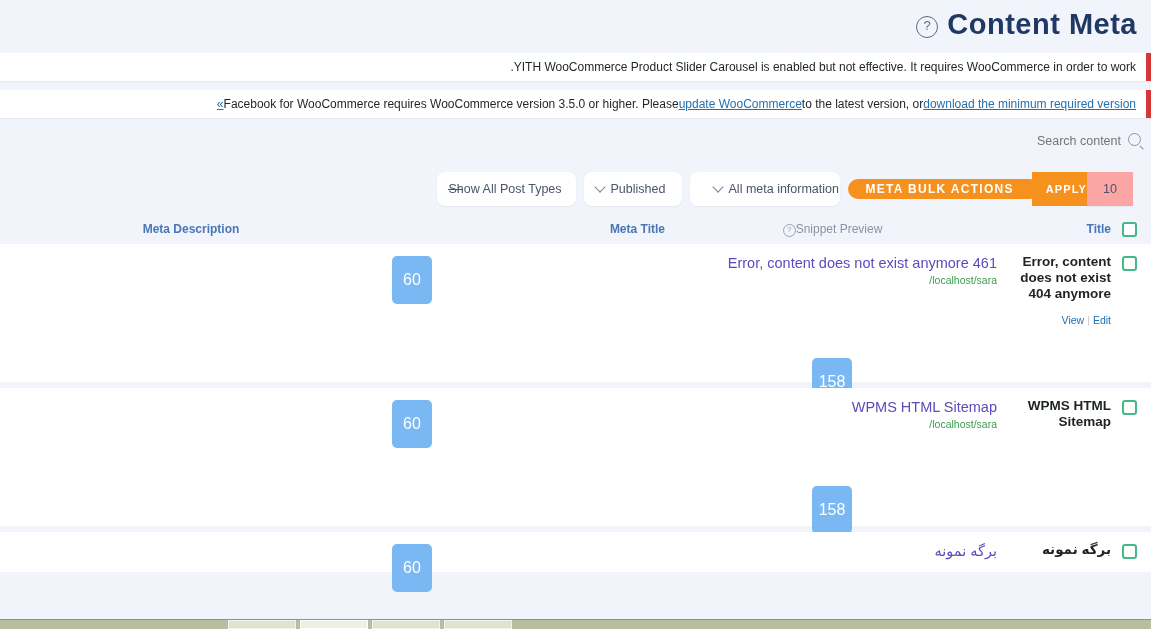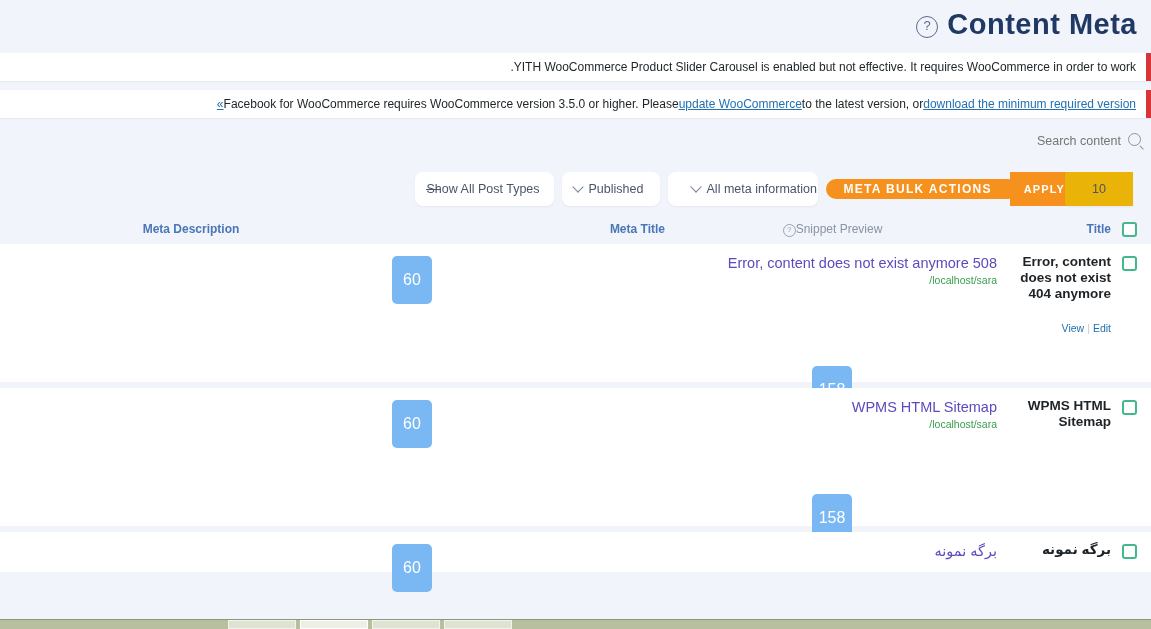--- a/index.html
+++ b/index.html
@@ -90,21 +90,21 @@
     display:flex;align-items:center;
   }
   .btn-apply{
     background:#f7911e;color:#fff;height:34px;
     border:none;border-radius:0;
     font-size:11px;font-weight:bold;letter-spacing:1.1px;
     padding:0 14px;cursor:pointer;font-family:inherit;
     display:flex;align-items:center;margin-right:-14px;
   }
   .tb-count{
-    background:#eab308;height:34px;width:68px;display:flex;align-items:center;
+    background:#fca5a5;height:34px;width:46px;display:flex;align-items:center;
     justify-content:center;font-size:12.5px;color:#4a5568;
     border-radius:2px 0 0 2px;box-shadow:0 1px 2px rgba(30,40,70,.06);
   }
   
   .thead{
     display:flex;align-items:center;height:30px;
     background:#f1f4fa;font-size:12px;font-weight:bold;color:#4a76b8;
     box-sizing:border-box;padding:0 14px 0 0;
   }
   .th{white-space:nowrap;}
@@ -123,21 +123,21 @@
     background:#fff;box-sizing:border-box;display:inline-block;cursor:pointer;
   }
   .row{
     background:#fff;position:relative;box-sizing:border-box;
     margin-bottom:6px;
   }
   .row-top{display:flex;padding:0 14px 0 0;box-sizing:border-box;}
   .cell-check{width:26px;display:flex;justify-content:flex-end;padding-top:12px;}
   .cell-title{width:106px;text-align:right;padding:10px 0 0 10px;box-sizing:border-box;}
   .cell-title .t{font-size:13.5px;font-weight:bold;color:#1d2327;line-height:16px;}
-  .cell-title .links{font-size:10.5px;color:#2271b1;margin-top:20px;}
+  .cell-title .links{font-size:10.5px;color:#2271b1;margin-top:12px;}
   .cell-title .links a{color:#2271b1;text-decoration:none;}
   .cell-title .links .sep{color:#c3c9d4;margin:0 3px;}
   .cell-snippet{width:330px;text-align:right;padding:10px 8px 0 0;box-sizing:border-box;}
   .snip-title{font-size:14.5px;color:#5b4bbd;line-height:18px;}
   .snip-url{font-size:10.5px;color:#3a9c4e;margin-top:2px;}
   .cell-metatitle{width:283px;display:flex;justify-content:flex-start;padding:12px 0 0 0;box-sizing:border-box;}
   .cell-metadesc{flex:1;}
   .badge{
     background:#79b8f3;color:#fff;border-radius:5px;
     width:40px;height:48px;display:flex;align-items:center;justify-content:center;
@@ -220,21 +220,21 @@
   </div>
 </div>
 
 <div class="row" style="height:138px;">
   <div class="row-top">
     <div class="cell-metadesc"></div>
     <div class="cell-metatitle">
       <div class="badge">60</div>
     </div>
     <div class="cell-snippet">
-      <div class="snip-title">Error, content does not exist anymore 508</div>
+      <div class="snip-title">Error, content does not exist anymore 461</div>
       <div class="snip-url">/localhost/sara</div>
     </div>
     <div class="cell-title">
       <div class="t">Error, content does not exist 404 anymore</div>
       <div class="links">
         <a href="#">View</a><span class="sep">|</span><a href="#">Edit</a>
       </div>
     </div>
     <div class="cell-check">
       <span class="chk"></span>

